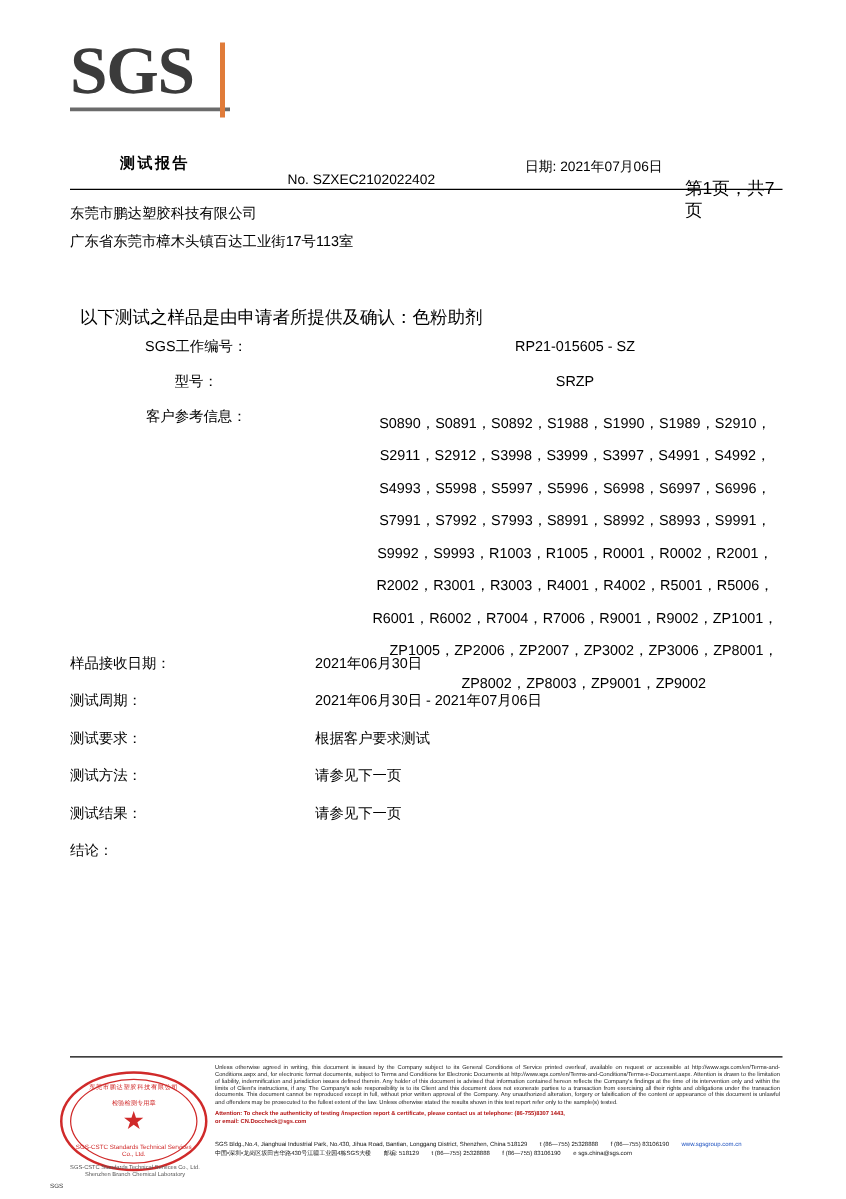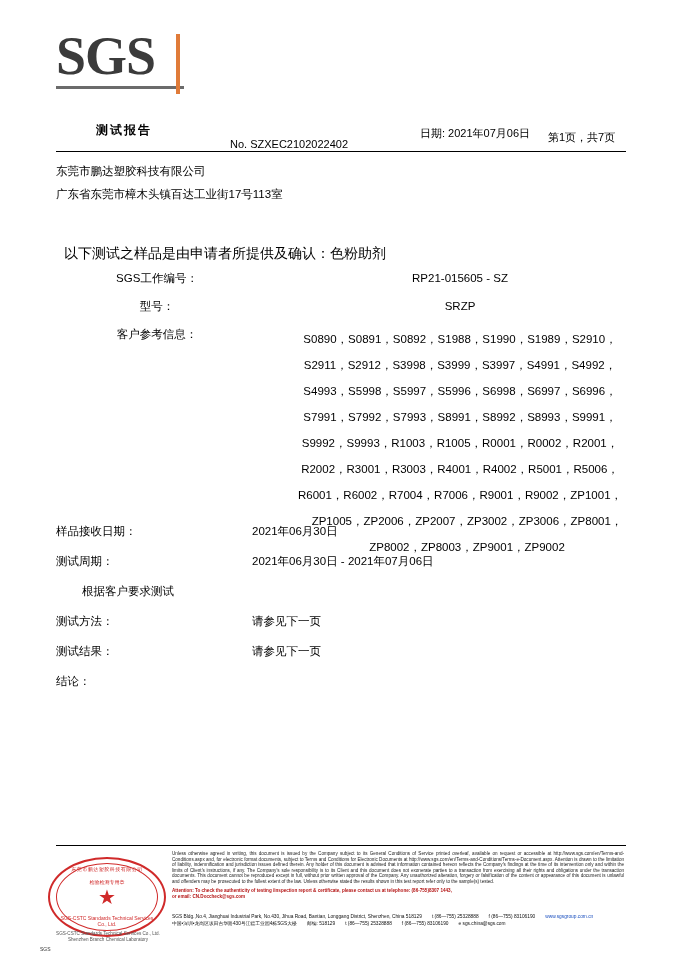--- a/index.html
+++ b/index.html
@@ -81,22 +81,22 @@
   }
   .doc-date {
     position: absolute;
     left: 364px;
     top: 4px;
     font-size: 11px;
   }
   .doc-page {
     position: absolute;
     left: 492px;
-    top: 8px;
-    font-size: 11px;
+    top: 20px;
+    font-size: 14px;
   }
   .rule {
     position: absolute;
     left: 56px;
     top: 151px;
     width: 570px;
     height: 1px;
     background: #000000;
   }
 
@@ -353,20 +353,21 @@
   <div class="fields2">
     <div class="field-row">
       <div class="field-label">样品接收日期：</div>
       <div class="field-value">2021年06月30日</div>
     </div>
     <div class="field-row">
       <div class="field-label">测试周期：</div>
       <div class="field-value">2021年06月30日 - 2021年07月06日</div>
     </div>
     <div class="field-row">
+      <div class="field-label">测试要求：</div>
       <div class="field-value">根据客户要求测试</div>
     </div>
     <div class="field-row">
       <div class="field-label">测试方法：</div>
       <div class="field-value">请参见下一页</div>
     </div>
     <div class="field-row">
       <div class="field-label">测试结果：</div>
       <div class="field-value">请参见下一页</div>
     </div>

